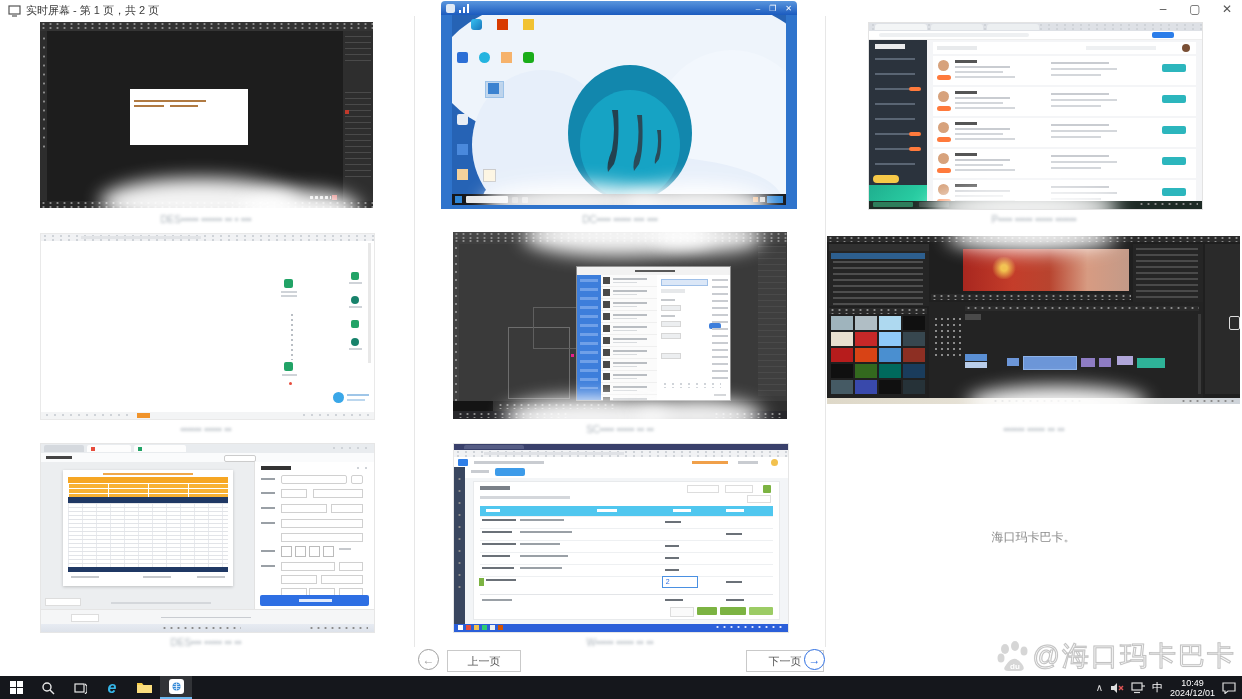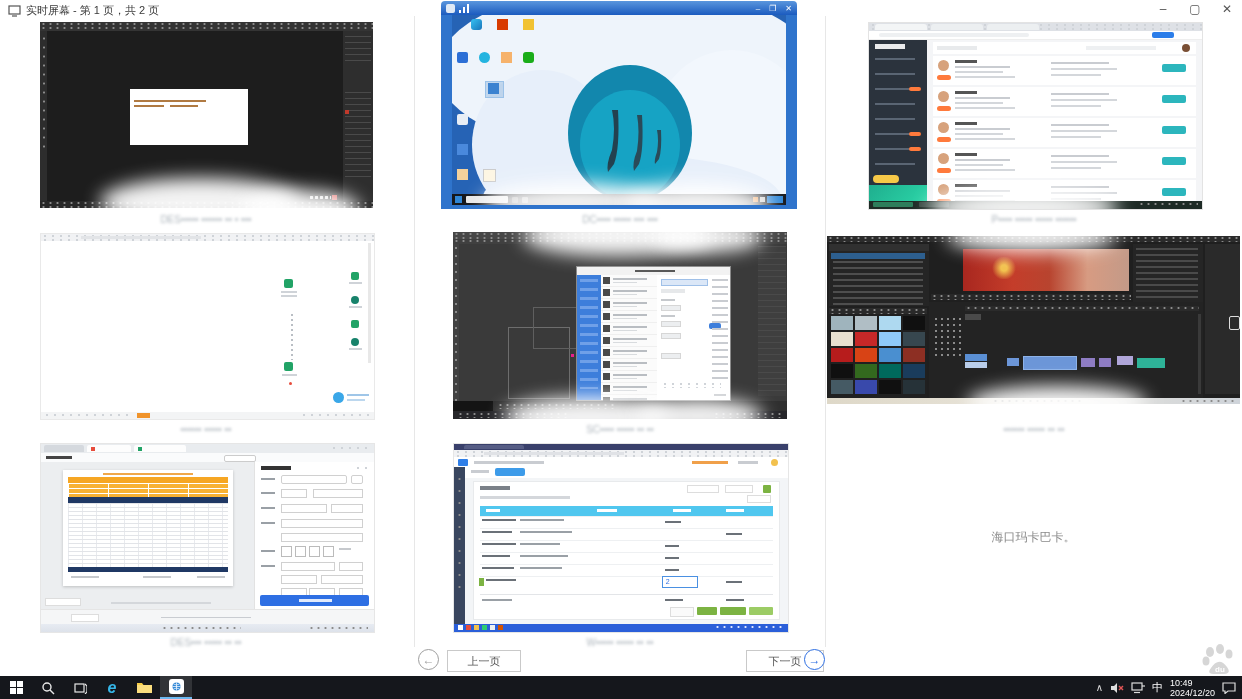--- a/index.html
+++ b/index.html
@@ -21,21 +21,21 @@
         display:flex;align-items:center;justify-content:center;font-size:12px;font-weight:bold;background:#fff;}
   
   .wm{position:absolute;right:6px;bottom:25px;display:flex;align-items:center;gap:2px;z-index:8;pointer-events:none;}
   .wm .txt{font-size:27px;letter-spacing:2px;color:rgba(255,255,255,.92);
            -webkit-text-stroke:1px #c3c3c3;text-shadow:0 0 1px #bbb;}
   
   .tb{position:absolute;left:0;right:0;bottom:0;height:23px;background:#15171c;z-index:10;
       display:flex;align-items:center;color:#eee;}
   .tbi{width:32px;height:23px;display:flex;align-items:center;justify-content:center;}
   .tray{margin-left:auto;display:flex;align-items:center;gap:7px;padding-right:6px;}
-  .clock{font-size:9px;line-height:10px;text-align:left;color:#fff;}
+  .clock{font-size:9px;line-height:10px;text-align:center;color:#fff;}
   .startgrid{display:grid;grid-template-columns:6px 6px;grid-template-rows:6px 6px;gap:1px;}
   .startgrid i{background:#fff;}
   
   .thumb{position:absolute;overflow:hidden;}
   .dots{background-image:radial-gradient(circle,#8b8b8b 1px,transparent 1.2px);background-size:7px 4px;}
   .dotsl{background-image:radial-gradient(circle,#cfd3d8 1px,transparent 1.2px);background-size:8px 4px;}
   .rows{background-image:linear-gradient(#4a4a4a 1px,transparent 1px);background-size:100% 6px;}
   .btn-teal{background:#2cb6bd;border-radius:2px;}
   .pill-org{background:#ff7a3c;border-radius:3px;}
 </style>
@@ -620,20 +620,21 @@
 
 <div class="wm">
   <svg width="34" height="30" viewBox="0 0 34 30" style="opacity:.75">
     <ellipse cx="8" cy="8" rx="4" ry="5" fill="#c9c9c9"></ellipse>
     <ellipse cx="18" cy="5" rx="4" ry="5" fill="#c9c9c9"></ellipse>
     <ellipse cx="27" cy="10" rx="3.5" ry="4.5" fill="#c9c9c9"></ellipse>
     <ellipse cx="4" cy="17" rx="3.5" ry="4.5" fill="#c9c9c9"></ellipse>
     <path d="M9 24 q8 -12 16 -1 q6 8 -8 7 q-14 1 -8 -6z" fill="#c9c9c9"></path>
     <text x="13" y="28" font-size="8" fill="#fff" font-weight="bold">du</text>
   </svg>
+  <span class="txt">@海口玛卡巴卡</span>
 </div>
 
 <div class="tb">
   <div class="tbi">
     <span class="startgrid">
         <i></i>
         <i></i>
         <i></i>
         <i></i>
       </span>
@@ -675,19 +676,19 @@
       <line x1="13" y1="4" x2="9" y2="8" stroke="#e05555" stroke-width="1.4"></line>
     </svg>
     <svg width="14" height="12" viewBox="0 0 14 12">
       <rect x="1" y="1" width="10" height="7" fill="none" stroke="#ddd" stroke-width="1.2"></rect>
       <line x1="3" y1="10.5" x2="9" y2="10.5" stroke="#ddd" stroke-width="1.2"></line>
       <line x1="11" y1="4" x2="14" y2="4" stroke="#ddd" stroke-width="1.2"></line>
     </svg>
     <span style="font-size:11px;color:#fff">中</span>
     <div class="clock">
       <div>10:49</div>
-      <div>2024/12/20</div>
+      <div>2024/12/01</div>
     </div>
     <svg width="14" height="12" viewBox="0 0 14 12">
       <path d="M1 1 h12 v8 h-7 l-3 2.5 v-2.5 H1 z" fill="none" stroke="#ddd" stroke-width="1.2"></path>
     </svg>
   </div>
 </div>
 
 </body></html>

